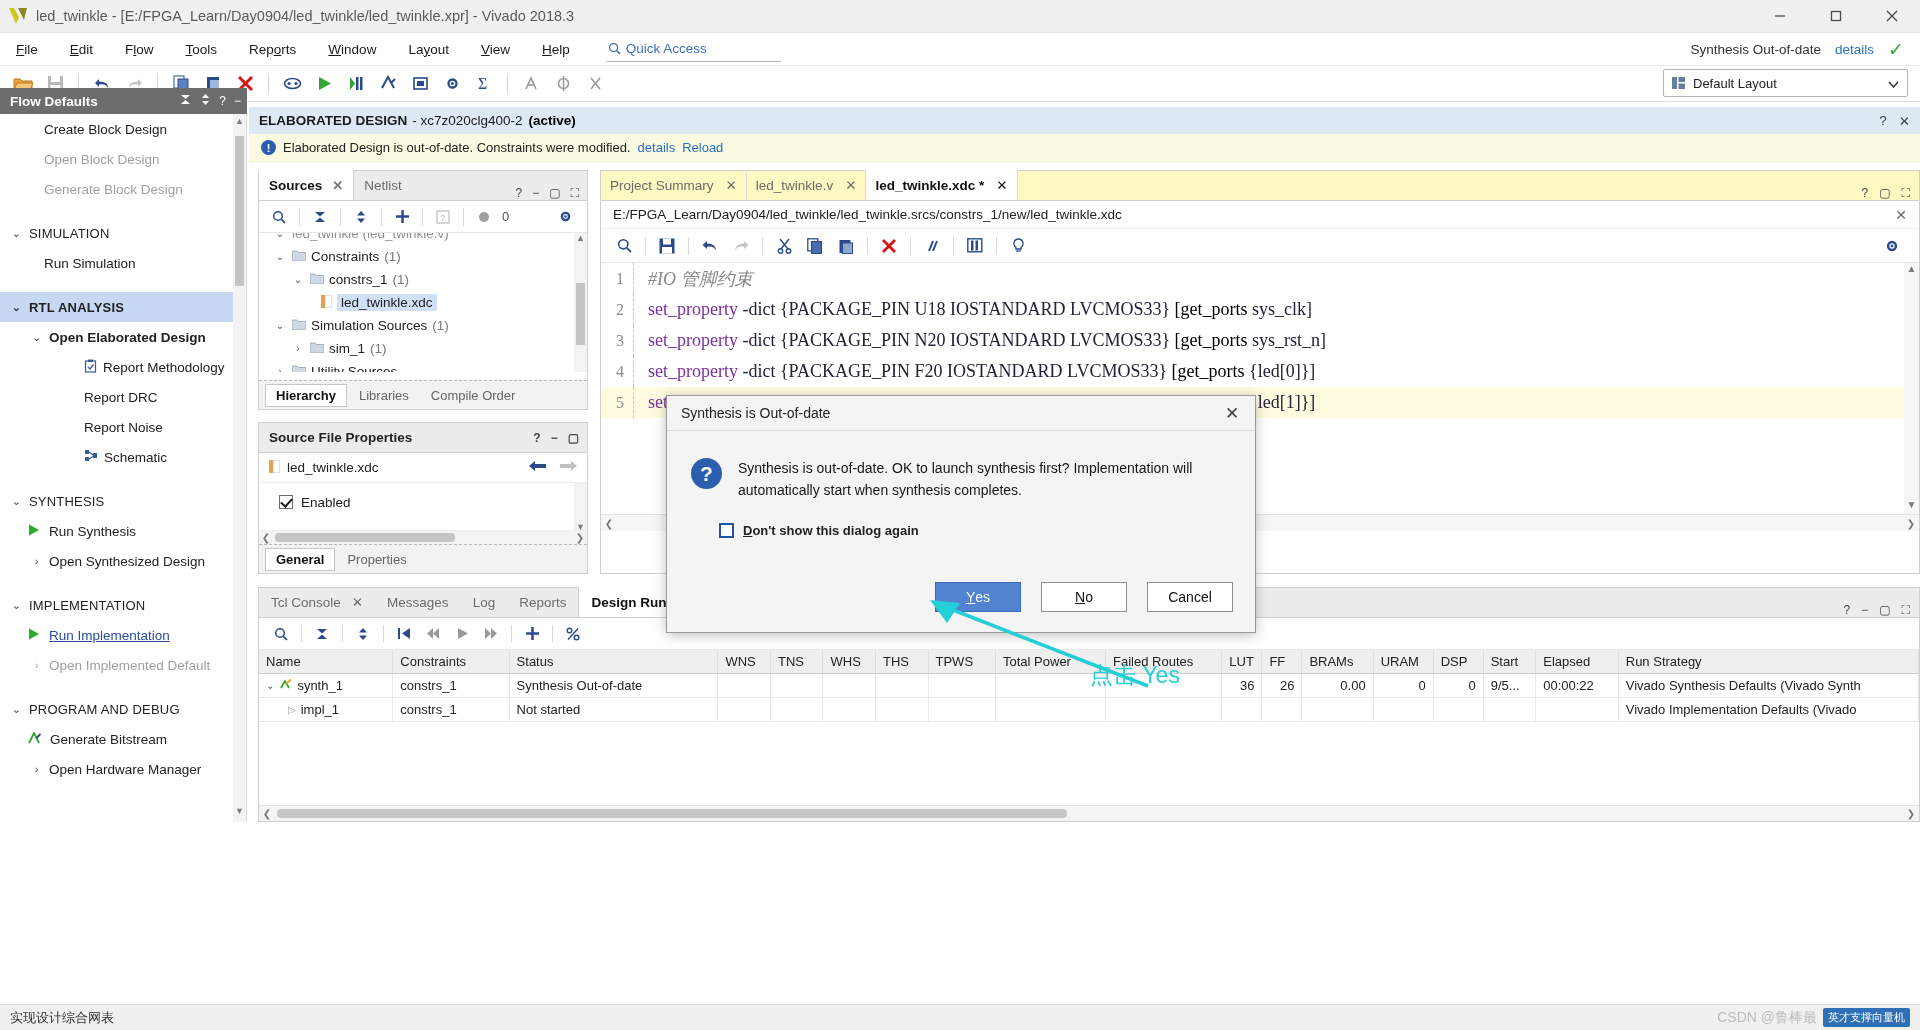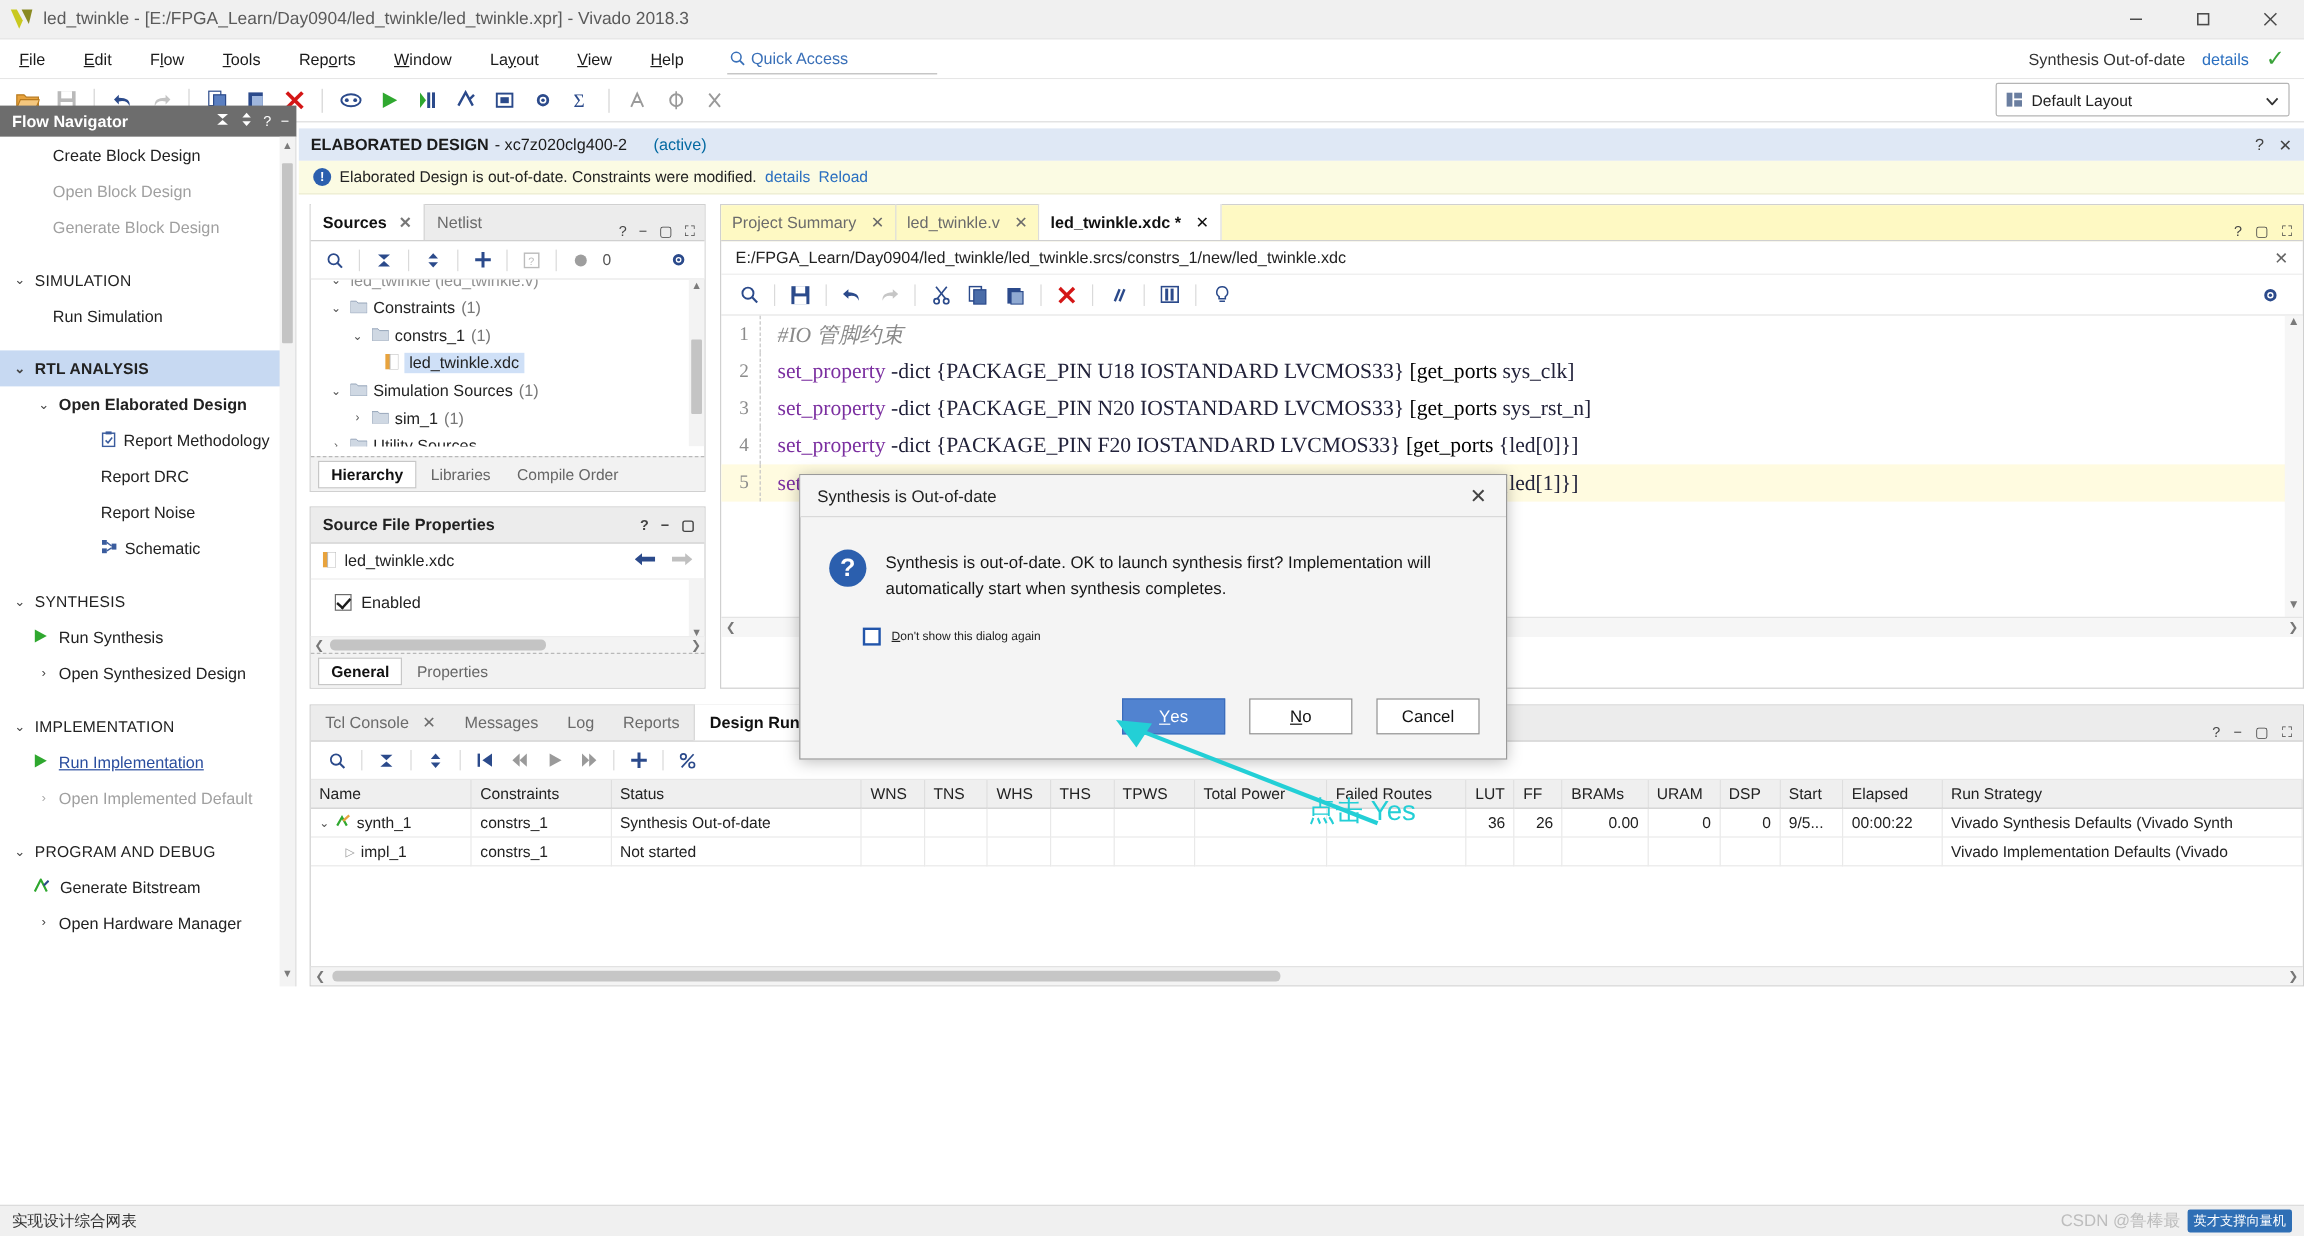--- a/index.html
+++ b/index.html
@@ -61,21 +61,21 @@
   .layout-select .caret { margin-left:auto; }
 
   
   .elab-bar {
     position:absolute; left:249px; top:107px; width:1671px; height:27px;
     background:#dfe8f5; display:flex; align-items:center; padding:0 10px;
     font-size:13.5px;
   }
   .elab-bar b { font-weight:bold; color:#1b1b1b; }
   .elab-bar .dev { margin-left:5px; color:#1b1b1b; }
-  .elab-bar .act { margin-left:22px; color:#0369a1; }
+  .elab-bar .act { margin-left:6px; color:#000000;font-weight:bold; }
   .elab-bar .bar-icons { margin-left:auto; display:flex; gap:12px; color:#444; align-items:center; }
 
   
   .notice {
     position:absolute; left:249px; top:134px; width:1671px; height:28px;
     background:#fbfbe3; border-bottom:1px solid #ececd1;
     display:flex; align-items:center; padding-left:12px; gap:7px; font-size:13px;
   }
   .notice .ico { width:15px; height:15px; border-radius:50%; background:#2b5fae;
                  color:#fff; font-size:11px; font-weight:bold; display:flex;
@@ -210,21 +210,21 @@
     z-index:50;
   }
   .dlg-title { height:35px; background:#f4f4f4; border-bottom:1px solid #d9d9d9;
                display:flex; align-items:center; padding:0 10px 0 14px; font-size:14px; }
   .dlg-title .x { margin-left:auto; font-size:17px; color:#444; width:26px; text-align:center; }
   .dlg-body { padding:26px 24px 0 24px; display:flex; gap:16px; }
   .qmark { width:31px; height:31px; border-radius:50%; background:#2b5fae; color:#fff;
            font-size:21px; font-weight:bold; display:flex; align-items:center; justify-content:center;
            flex:0 0 31px; font-family:"Liberation Sans", sans-serif; margin-top:1px; }
   .dlg-msg { font-size:14px; line-height:22px; color:#161616; max-width:470px; }
-  .dlg-check { margin:22px 0 0 52px; display:flex; align-items:center; gap:9px; font-size:10px; }
+  .dlg-check { margin:22px 0 0 52px; display:flex; align-items:center; gap:9px; font-size:13px;font-weight:bold; }
   .cbx2 { width:15px; height:15px; border:2px solid #2255aa; background:#fff; }
   .dlg-buttons { position:absolute; right:22px; bottom:20px; display:flex; gap:20px; align-items:center; }
   .btn { height:30px; min-width:86px; display:flex; align-items:center; justify-content:center;
          font-size:14px; border:1px solid #8f8f8f; background:#fff; color:#111; }
   .btn.primary { background:#5183d0; border:1px solid #3b6cbb; color:#fff; }
   .btn u { text-decoration:underline; }
 
   
   .anno { position:absolute; left:1090px; top:660px; color:#23cfd6; font-size:23px;
           font-family:"Liberation Sans", sans-serif; z-index:60; white-space:nowrap;}
@@ -404,21 +404,21 @@
       <span>Default Layout</span>
       <span class="caret">
         <svg width="11" height="7" viewBox="0 0 11 7">
             <path d="M1 1 L5.5 6 L10 1" fill="none" stroke="#333" stroke-width="1.5"></path>
           </svg>
       </span>
     </div>
   </div>
 
   <div class="fn-header">
-    <span>Flow Navigator</span>
+    <span>Flow Defaults</span>
     <span class="icons">
       <span>
         <svg width="13" height="13" viewBox="0 0 13 13">
             <path d="M2 2 L11 2 L6.5 6 Z" fill="#fff"></path>
             <path d="M6.5 7 L11 11 L2 11 Z" fill="#fff"></path>
           </svg>
       </span>
       <span>
         <svg width="11" height="13" viewBox="0 0 11 13">
             <path d="M5.5 1 L9 5 L2 5 Z" fill="#fff"></path>

